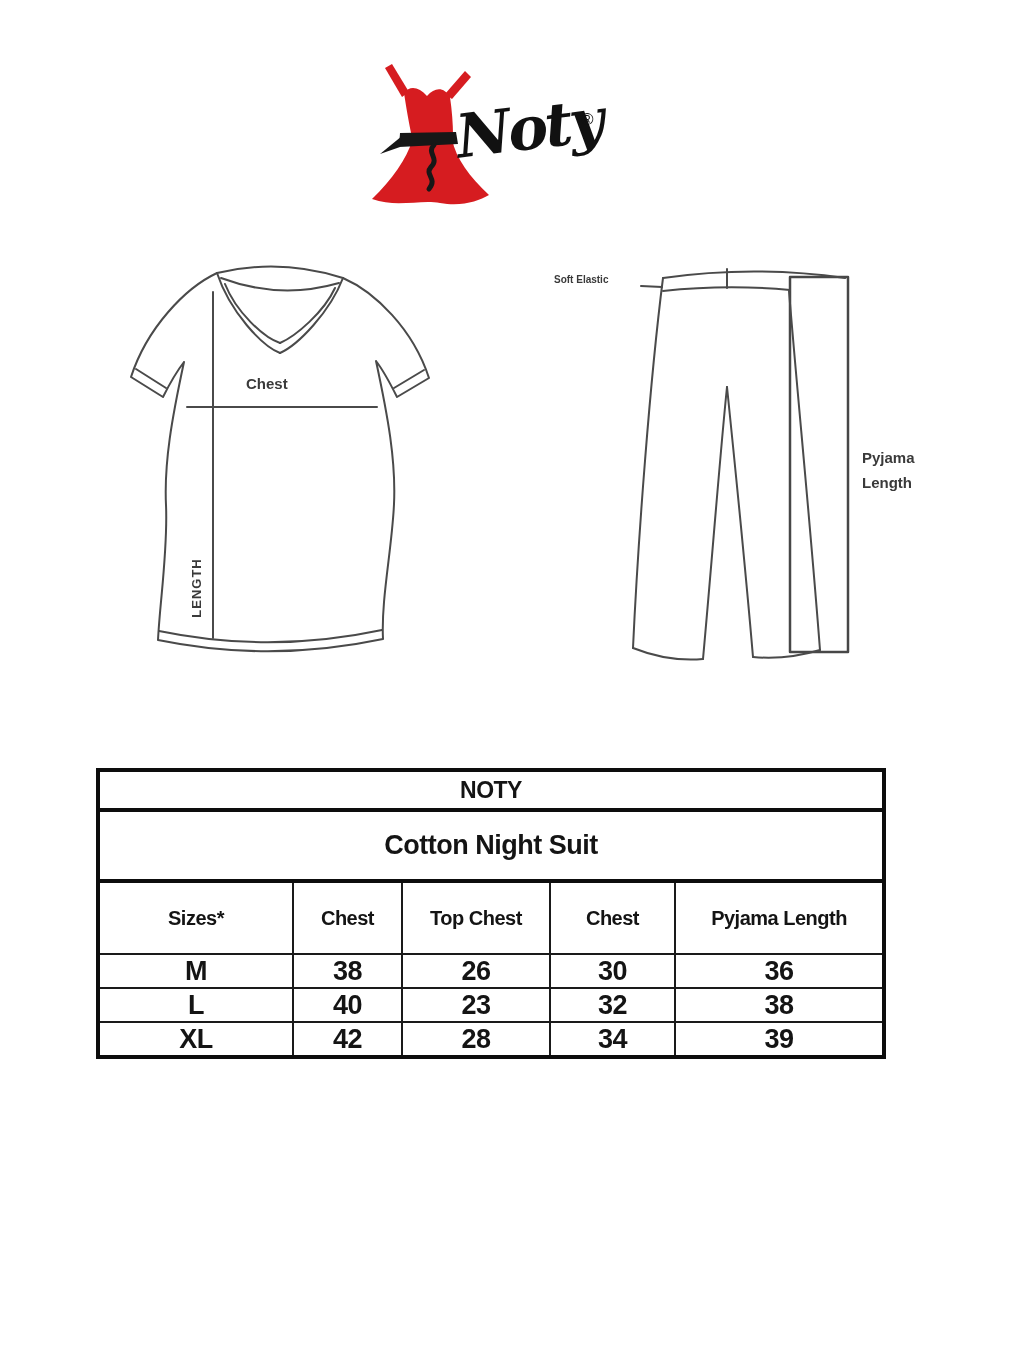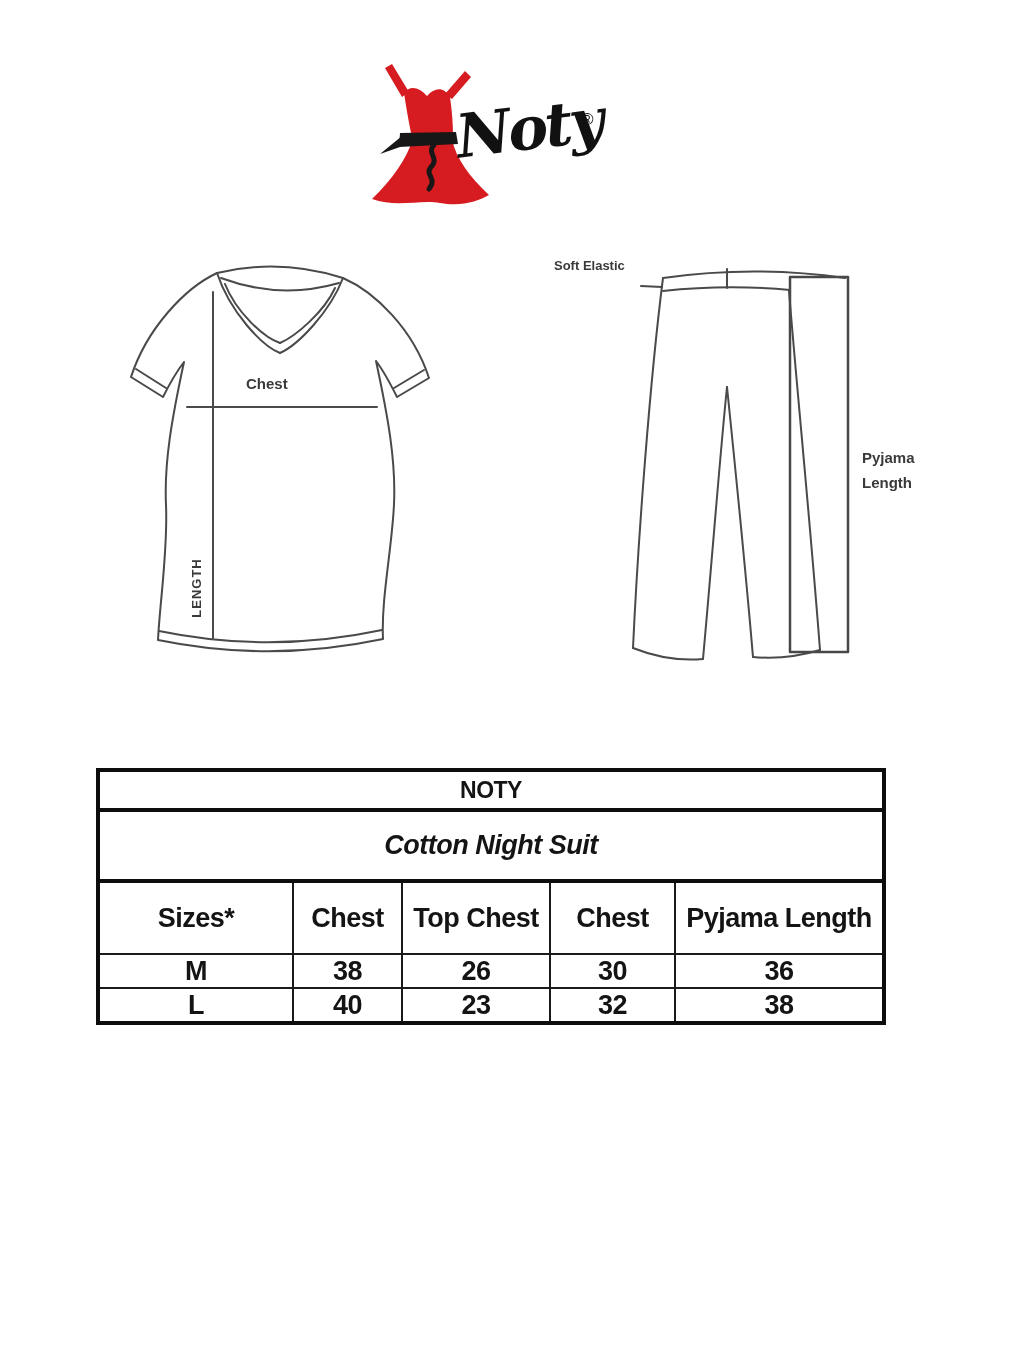--- a/index.html
+++ b/index.html
@@ -33,38 +33,38 @@
   .diagram-label{
     position:absolute;color:#3a3a3a;font-weight:bold;
     font-family:"Liberation Sans",sans-serif;white-space:pre-line;
   }
   .lbl-chest{left:146px;top:125px;font-size:15px;}
   .lbl-length{
     left:57px;top:330px;width:80px;height:16px;
     font-size:13px;letter-spacing:1px;text-align:center;
     transform:rotate(-90deg);
   }
-  .lbl-soft-elastic{left:14px;top:8px;font-size:13px;}
+  .lbl-soft-elastic{left:14px;top:24px;font-size:10px;}
   .lbl-pyjama-length{left:322px;top:196px;width:74px;font-size:15px;line-height:1.65;}
   
   .size-table{
     position:absolute;left:96px;top:768px;width:786px;
     border-collapse:collapse;table-layout:fixed;
     border:4px solid #0d0d0d;
     font-family:"Liberation Sans",sans-serif;
   }
   .size-table td{
     border:2px solid #1a1a1a;
     text-align:center;vertical-align:middle;
     font-weight:bold;color:#141414;padding:0;
     letter-spacing:-0.5px;
   }
   .brand-row td{height:36px;font-size:23px;border-bottom:4px solid #0d0d0d;}
-  .product-row td{height:67px;font-size:27px;border-bottom:4px solid #0d0d0d;font-style:italic;}
-  .header-row td{height:70px;font-size:27px;}
+  .product-row td{height:67px;font-size:27px;border-bottom:4px solid #0d0d0d;}
+  .header-row td{height:70px;font-size:20px;}
   .data-row td{height:32px;font-size:27px;}
 </style>
 </head>
 <body>
 
 <div class="canvas">
 
   <div class="logo">
     <svg class="dress-svg" viewBox="0 0 150 150" aria-hidden="true">
       <g>
@@ -162,16 +162,23 @@
         <td>30</td>
         <td>36</td>
       </tr>
       <tr class="data-row">
         <td>L</td>
         <td>40</td>
         <td>23</td>
         <td>32</td>
         <td>38</td>
       </tr>
+      <tr class="data-row">
+        <td>XL</td>
+        <td>42</td>
+        <td>28</td>
+        <td>34</td>
+        <td>39</td>
+      </tr>
     </tbody>
   </table>
 
 </div>
 
 </body></html>

